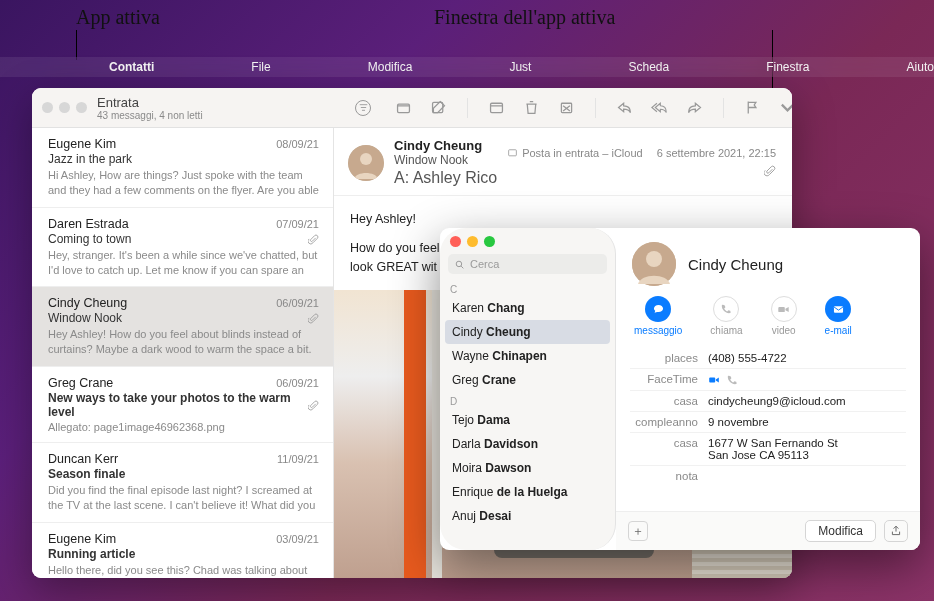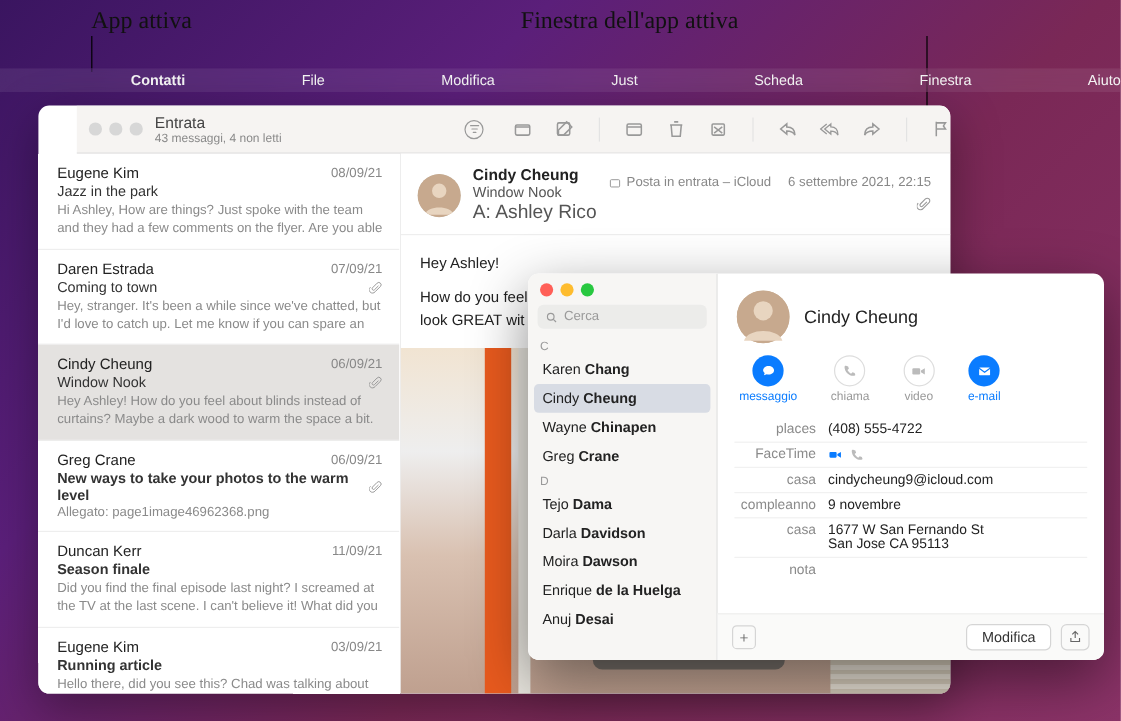--- a/index.html
+++ b/index.html
@@ -36,21 +36,20 @@
   background: #fff;
   border-radius: 9px;
   box-shadow: 0 12px 40px rgba(0,0,0,0.35);
   display: flex; flex-direction: column;
   overflow: hidden;
 }
 .mail-header {
   height: 40px; display: flex; align-items: center;
   border-bottom: 1px solid #e2e2e2;
   background: #f6f4f2;
-  margin-left: 32px;
 }
 .traffic { display: flex; gap: 6px; padding: 0 10px; }
 .traffic span { width: 11px; height: 11px; border-radius: 50%; background: #d7d7d7; }
 .mail-title-area { flex: 0 0 284px; display:flex; align-items:center; }
 .mail-title-text { color:#6b6b6b; }
 .mail-title-text .title { font-size: 13px; color:#444; }
 .mail-title-text .sub { font-size: 10px; color:#8a8a8a; }
 .mail-header .filter-icon {
   width:16px;height:16px;border:1.5px solid #999;border-radius:50%;
   margin-right:10px;margin-left:auto;display:flex;align-items:center;justify-content:center;
@@ -97,21 +96,21 @@
 .mv-image .couch { position:absolute; bottom:20px; left:160px; width:160px; height:60px; background:#77706a; border-radius:8px;}
 
 
 .contacts-window {
   position:absolute; top:228px; left:440px;
   width:480px; height:322px;
   background:#fff; border-radius:9px;
   box-shadow:0 16px 48px rgba(0,0,0,0.45);
   display:flex; overflow:hidden;
 }
-.ct-left { width:158px; border-right:1px solid #e3e3e3; display:flex; flex-direction:column; background:#f7f6f4; }
+.ct-left { width:176px; border-right:1px solid #e3e3e3; display:flex; flex-direction:column; background:#f7f6f4;border-radius:26px; }
 .ct-traffic { display:flex; gap:6px; padding:8px 10px 5px; }
 .ct-traffic span { width:11px;height:11px;border-radius:50%; }
 .tl-r{background:#ff5f57;} .tl-y{background:#febc2e;} .tl-g{background:#28c840;}
 .ct-search { margin:2px 8px 6px; height:20px; background:#ececea; border-radius:5px; display:flex; align-items:center; padding:0 6px; color:#9a9a9a; font-size:11px; gap:5px;}
 .ct-section { font-size:10px; color:#9a9a9a; padding:4px 10px 1px; }
 .ct-item { font-size:12px; color:#222; padding:5px 12px; cursor:default; }
 .ct-item.sel { background:#d8dce4; border-radius:4px; margin:0 5px; padding:5px 7px; }
 .ct-item .last { font-weight:600; }
 .ct-right { flex:1; display:flex; flex-direction:column; }
 .ct-hero { display:flex; align-items:center; gap:12px; padding:14px 16px 6px; }

